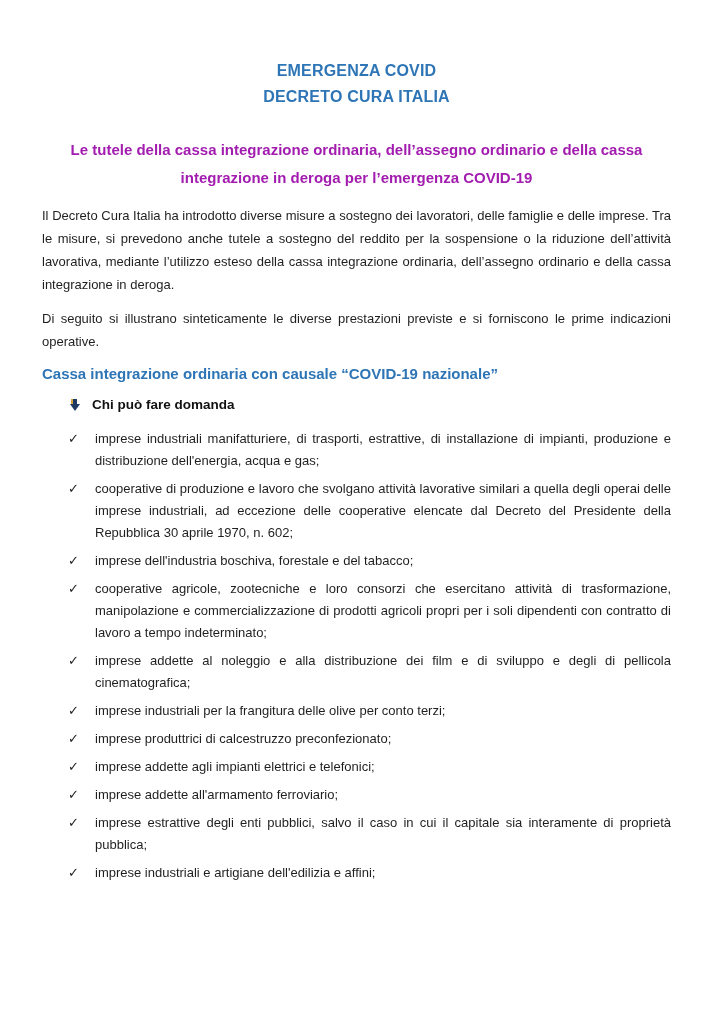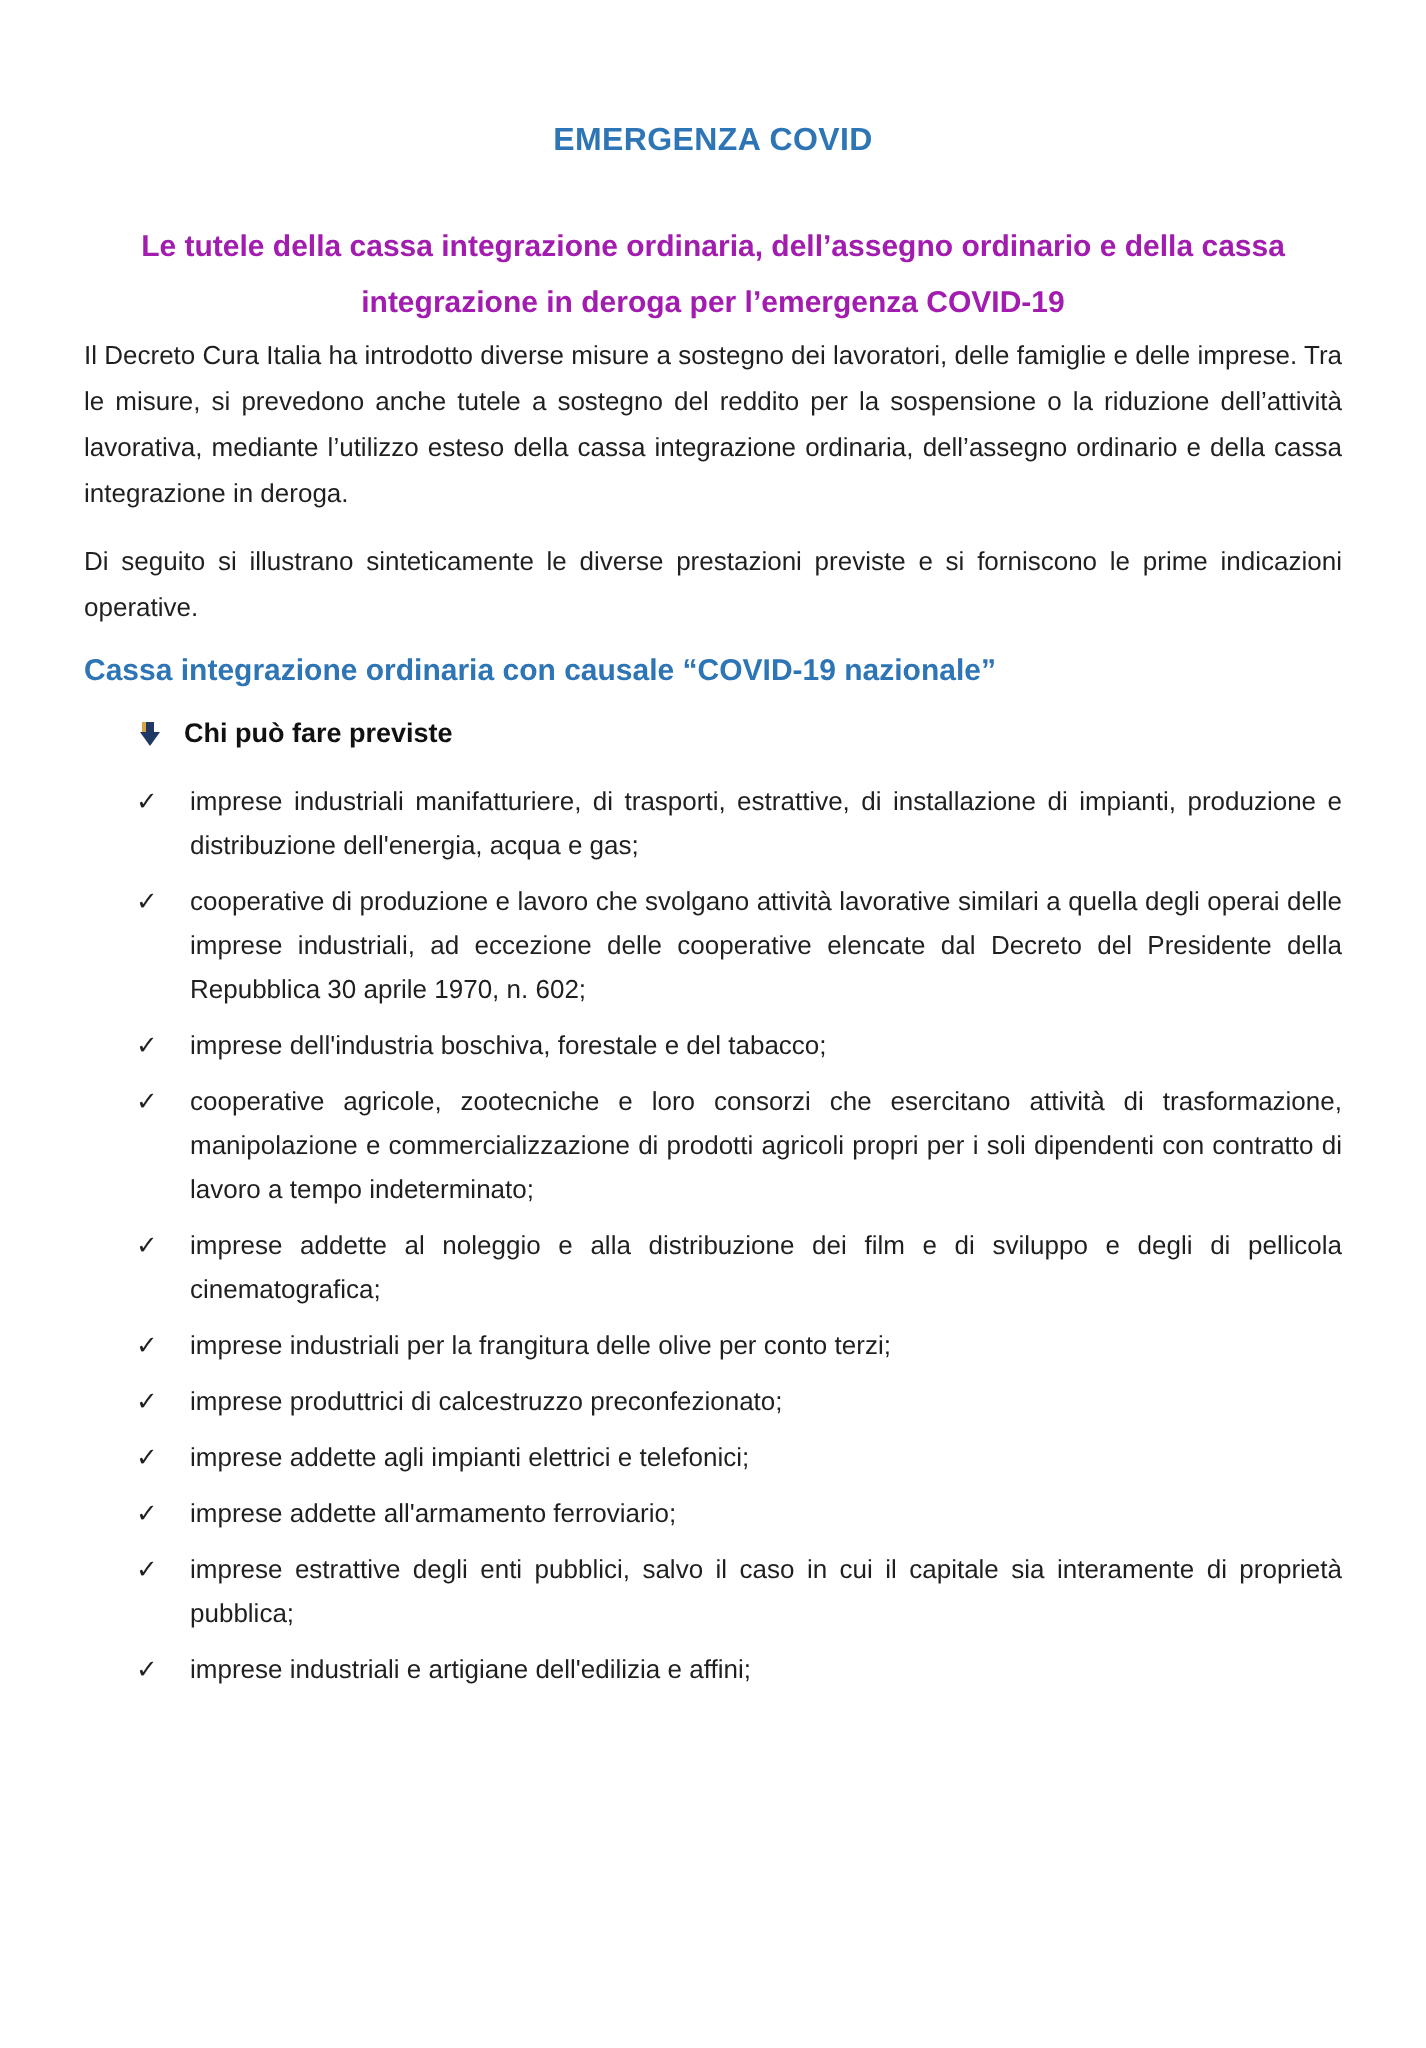--- a/index.html
+++ b/index.html
@@ -27,21 +27,21 @@
     letter-spacing: 0.2px;
   }
   .doc-subtitle {
     margin-top: 26px;
     text-align: center;
     color: #a21caf;
     font-weight: bold;
     font-size: 15px;
     line-height: 28px;
   }
-  .intro { margin-top: 0; }
+  .intro { margin-top: 12px; }
   .intro p {
     margin: 0 0 11px 0;
     text-align: justify;
     font-size: 13px;
     line-height: 23px;
   }
   .section-heading {
     color: #2E75B6;
     font-weight: bold;
     font-size: 15px;
@@ -82,38 +82,39 @@
     line-height: 22px;
   }
 </style>
 </head>
 <body>
 
 <div class="page">
 
   <div class="doc-title">
     <div>EMERGENZA COVID</div>
+    <div>DECRETO CURA ITALIA</div>
   </div>
 
   <div class="doc-subtitle">Le tutele della cassa integrazione ordinaria, dell’assegno ordinario e della cassa integrazione in deroga per l’emergenza COVID-19</div>
 
   <div class="intro">
     <p>Il Decreto Cura Italia ha introdotto diverse misure a sostegno dei lavoratori, delle famiglie e delle imprese. Tra le misure, si prevedono anche tutele a sostegno del reddito per la sospensione o la riduzione dell’attività lavorativa, mediante l’utilizzo esteso della cassa integrazione ordinaria, dell’assegno ordinario e della cassa integrazione in deroga.</p>
     <p>Di seguito si illustrano sinteticamente le diverse prestazioni previste e si forniscono le prime indicazioni operative.</p>
   </div>
 
   <div class="section-heading">Cassa integrazione ordinaria con causale “COVID-19 nazionale”</div>
 
   <div class="bullet-header">
     <svg class="arrow-icon" viewBox="0 0 14 14" aria-hidden="true">
       <rect x="3" y="1" width="4" height="5" fill="#D9A441"></rect>
       <rect x="5" y="1" width="4" height="6" fill="#1F3864"></rect>
       <polygon points="2,6 12,6 7,13" fill="#1F3864"></polygon>
     </svg>
-    <span>Chi può fare previste</span>
+    <span>Chi può fare domanda</span>
   </div>
 
   <ul class="checklist">
     <li>
       <span class="check">✓</span>
       <div class="item-text">imprese industriali manifatturiere, di trasporti, estrattive, di installazione di impianti, produzione e distribuzione dell'energia, acqua e gas;</div>
     </li>
     <li>
       <span class="check">✓</span>
       <div class="item-text">cooperative di produzione e lavoro che svolgano attività lavorative similari a quella degli operai delle imprese industriali, ad eccezione delle cooperative elencate dal Decreto del Presidente della Repubblica 30 aprile 1970, n. 602;</div>

